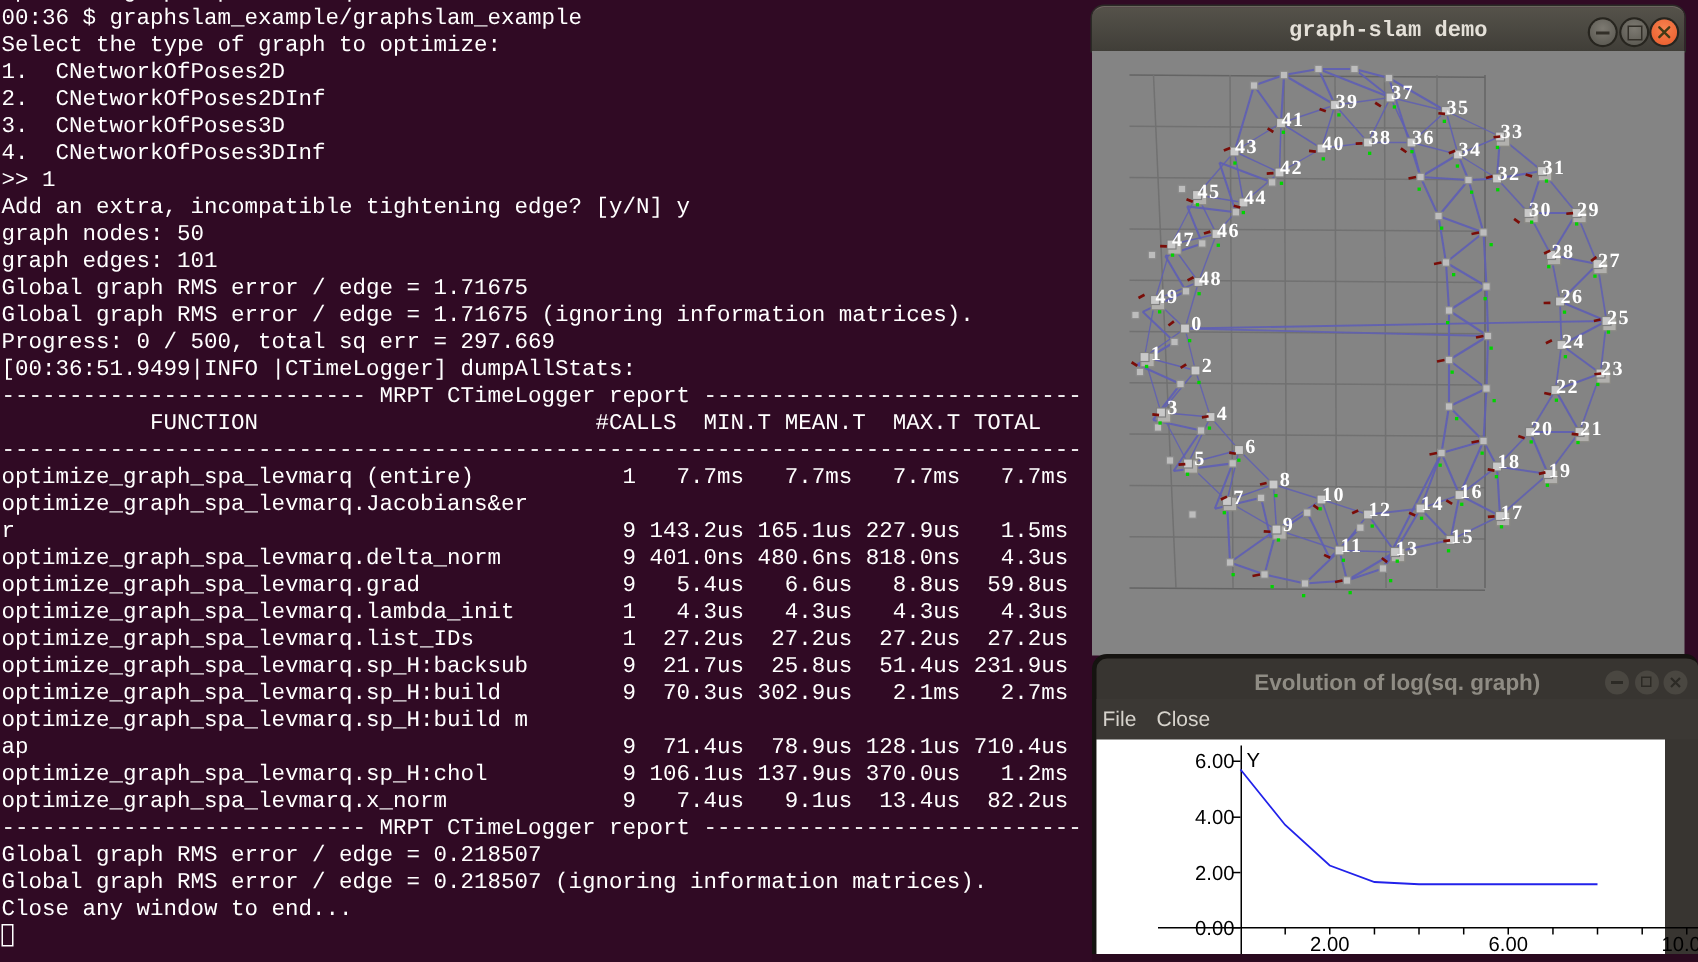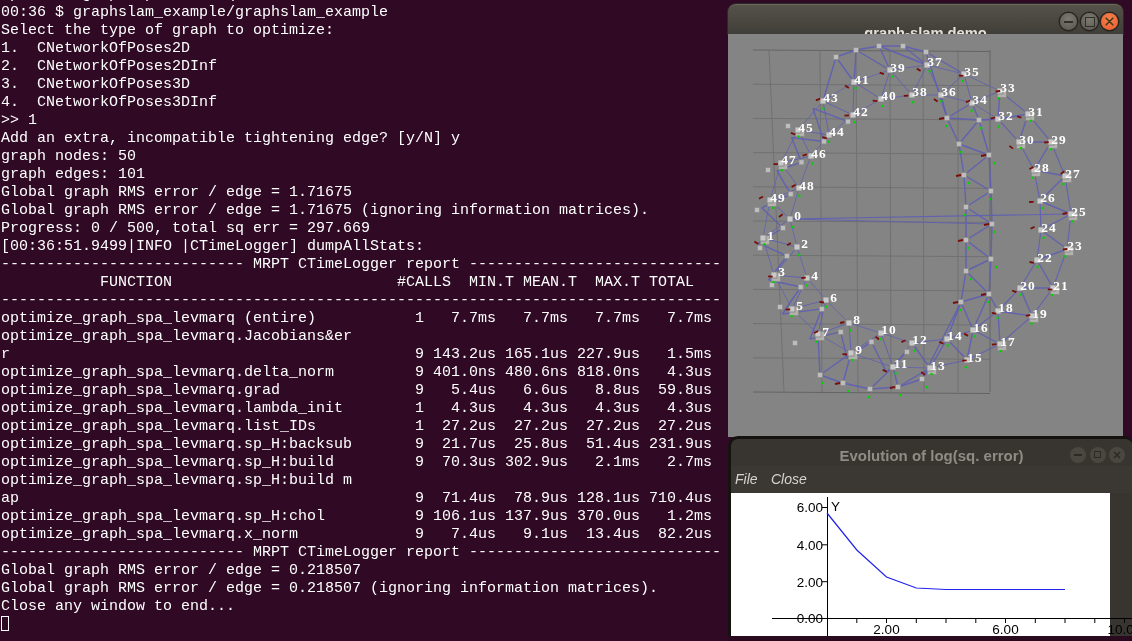--- a/index.html
+++ b/index.html
@@ -4,41 +4,41 @@
 html,body { width:1132px; height:641px; overflow:hidden; background:#300a24; }
 #term { position:absolute; left:1px; top:-14.5px; color:#ffffff;
   font-family:"Liberation Mono",monospace; font-size:15px; line-height:18px; white-space:pre; }
 #cursor { position:absolute; left:1px; top:616px; width:8px; height:15px;
   border:1px solid #ffffff; }
 .win { position:absolute; }
 #w1 { left:728px; top:4px; width:395px; height:433px; }
 #w1 .tb { position:absolute; left:0; top:0; width:395px; height:30px;
   background:linear-gradient(#55524a,#403e38); border-radius:8px 8px 0 0;
   border-top:1px solid #6a675e; box-shadow:0 0 0 1px #2b2a26; }
-#w1 .title { position:absolute; width:100%; top:20px; text-align:center;
-  font-family:Liberation Sans, sans-serif; font-size:14.7px; font-weight:bold; color:#e4e0d8; }
+#w1 .title { position:absolute; width:100%; top:8px; text-align:center;
+  font-family:Liberation Mono, monospace; font-size:14.7px; font-weight:bold; color:#e4e0d8; }
 #w1 .body { position:absolute; left:0; top:30px; width:395px; height:403px; background:#848484; }
 .btn { position:absolute; top:8px; width:17px; height:17px; border-radius:50%; }
 .b1 { left:332px; background:radial-gradient(circle at 50% 35%,#7d7a72,#56544d); box-shadow:0 0 0 1.5px #27251f; }
 .b2 { left:353px; background:radial-gradient(circle at 50% 35%,#7d7a72,#56544d); box-shadow:0 0 0 1.5px #27251f; }
 .b3 { left:373px; background:radial-gradient(circle at 50% 35%,#f6824f,#ea5a2a); box-shadow:0 0 0 1.5px #27251f; }
 .b1 i { position:absolute; left:4px; top:7.5px; width:9px; height:2px; background:#322f28; }
 .b2 i { position:absolute; left:3.5px; top:3.5px; width:10px; height:10px; border:1.5px solid #322f28; }
 .b3 svg { position:absolute; left:3px; top:3px; }
 #legend { position:absolute; left:3px; top:357px; color:#ffffff;
   font-family:"Liberation Mono",monospace; font-size:15.7px; line-height:15px; white-space:pre; font-weight:bold; }
 #w2 { left:728px; top:436px; width:404px; height:200px; background:#383531;
   border-left:3px solid #151310; border-top:3px solid #151310; border-radius:10px 8px 0 0; }
 #w2 .title { position:absolute; width:100%; top:8px; text-align:center;
   font-family:"Liberation Sans",sans-serif; font-size:15px; font-weight:bold; color:#8f8c84; }
 .btn2 { position:absolute; width:16px; height:16px; border-radius:50%;
   background:#4a4741; top:8px; }
 .btn2 i { display:block; position:absolute; background:#2c2a25; }
 #w2 .menubar { position:absolute; left:0; top:27px; width:401px; height:27px; background:#3b3834;
-  font-family:"Liberation Sans",sans-serif; font-size:14px; color:#d6d3cc;font-style:italic; }
+  font-family:"Liberation Sans",sans-serif; font-size:14px; color:#d6d3cc; }
 #w2 .menubar span { position:absolute; top:5px; }
 #plot { position:absolute; left:0px; top:54px; width:379px; height:143px; background:#ffffff;padding-left:41px; }
 #strip { position:absolute; left:728px; top:636px; width:404px; height:5px; background:#2a0a1f; }
 </style></head><body>
 <div id="term">optimize_graph_spa_levmarq.x_norm              9   7.4us   9.1us  13.4us  82.2us
 00:36 $ graphslam_example/graphslam_example
 Select the type of graph to optimize:
 1.  CNetworkOfPoses2D
 2.  CNetworkOfPoses2DInf
 3.  CNetworkOfPoses3D
@@ -572,21 +572,21 @@
 <text x="806" y="132" text-anchor="middle" font-family="Liberation Serif" font-size="13.4" font-weight="bold" letter-spacing="1" fill="#ffffff">45</text>
 <text x="819" y="158" text-anchor="middle" font-family="Liberation Serif" font-size="13.4" font-weight="bold" letter-spacing="1" fill="#ffffff">46</text>
 <text x="789" y="164" text-anchor="middle" font-family="Liberation Serif" font-size="13.4" font-weight="bold" letter-spacing="1" fill="#ffffff">47</text>
 <text x="807" y="190" text-anchor="middle" font-family="Liberation Serif" font-size="13.4" font-weight="bold" letter-spacing="1" fill="#ffffff">48</text>
 <text x="778" y="202" text-anchor="middle" font-family="Liberation Serif" font-size="13.4" font-weight="bold" letter-spacing="1" fill="#ffffff">49</text>
   </svg>
  </div>
 </div>
 
 <div class="win" id="w2">
- <div class="title">Evolution of log(sq. error)</div>
+ <div class="title">Evolution of log(sq. graph)</div>
  <div class="btn2" style="left:339px">
       <i style="left:4px;top:7px;width:8px;height:2px"></i>
     </div>
  <div class="btn2" style="left:359px">
       <i style="left:3.5px;top:3.5px;width:7px;height:7px;background:none;border:1.5px solid #2c2a25"></i>
     </div>
  <div class="btn2" style="left:378px"><svg width="16" height="16">
         <path d="M5 5 L11 11 M11 5 L5 11" stroke="#2c2a25" stroke-width="1.5"></path>
       </svg></div>
  <div class="menubar">

